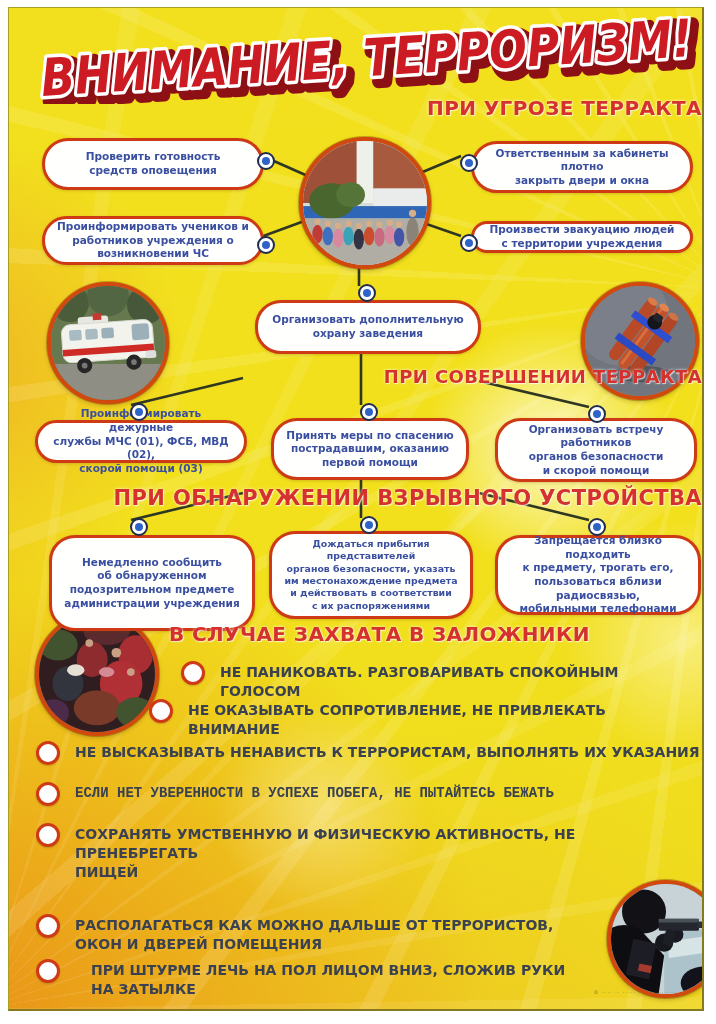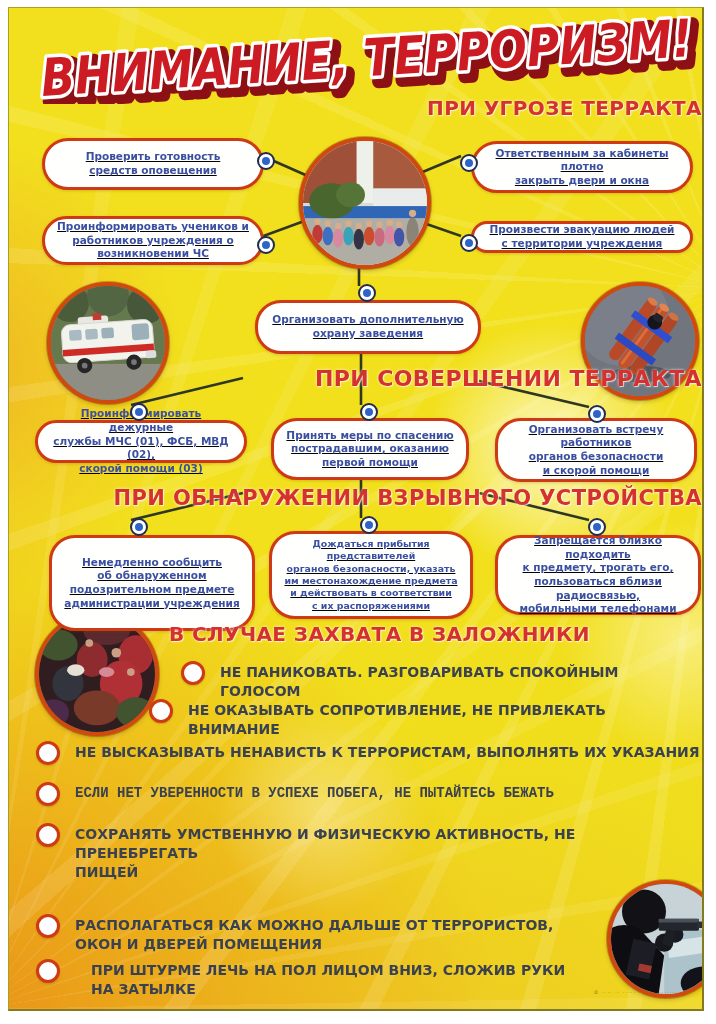--- a/index.html
+++ b/index.html
@@ -27,21 +27,21 @@
             text-shadow:0 0 3px rgba(255,255,255,.85),1px 1px 0 rgba(255,255,255,.55);}
   
   svg.lines{left:0;top:0;z-index:1;pointer-events:none;}
   
   .photo{border-radius:50%;border:4px solid #d1490e;box-shadow:0 0 0 1px rgba(120,50,0,.35),0 2px 4px rgba(90,60,0,.3);
          overflow:hidden;z-index:2;background:#888;}
   .photo svg{display:block;width:100%;height:100%;}
   
   .bubble{z-index:3;background:#fffffe;border:3px solid #ce3a15;border-radius:26px;box-sizing:border-box;
           display:flex;align-items:center;justify-content:center;text-align:center;padding:12px 10px;
-          box-shadow:0 1px 3px rgba(120,70,0,.25);text-decoration:underline;}
+          box-shadow:0 1px 3px rgba(120,70,0,.25);}
   .bubble span{color:#3a4fa0;font-weight:bold;font-size:10.5px;line-height:1.3;white-space:pre-line;}
   .bubble.small span{font-size:9.4px;line-height:1.32;}
   
   .node{z-index:4;width:14px;height:14px;background:#fff;border:2px solid #1f2c4e;border-radius:50%;}
   .node::after{content:"";position:absolute;left:50%;top:50%;width:8px;height:8px;margin:-4px 0 0 -4px;
                background:#2e63c8;border-radius:50%;}
   
   .rule{z-index:3;display:flex;align-items:flex-start;}
   .rule .dot{flex:0 0 auto;width:24px;height:24px;background:#fff;border:3px solid #ce3a15;border-radius:50%;
              box-sizing:border-box;margin-right:15px;box-shadow:0 1px 2px rgba(120,70,0,.3);}
@@ -178,21 +178,21 @@
           <ellipse cx="60" cy="15" rx="6" ry="3.5" fill="#e08552"></ellipse>
           <ellipse cx="74" cy="17" rx="6" ry="3.5" fill="#cf7244"></ellipse>
           <rect x="36" y="36" width="50" height="8" fill="#2d4fd0"></rect>
           <rect x="36" y="66" width="50" height="8" fill="#2a49c2"></rect>
           <circle cx="61" cy="34" r="8" fill="#15151c"></circle>
           <rect x="56" y="24" width="10" height="8" rx="2" fill="#23232c"></rect>
         </g>
       </svg>
     </div>
 
-    <div class="abs sec-head" style="top:358px;font-size:22px;">ПРИ СОВЕРШЕНИИ ТЕРРАКТА</div>
+    <div class="abs sec-head" style="top:358px;font-size:18px;">ПРИ СОВЕРШЕНИИ ТЕРРАКТА</div>
 
     <div class="abs bubble" style="left:26px;top:412px;width:212px;height:43px;justify-content:flex-end;">
       <span>Проинформировать дежурные
 службы МЧС (01), ФСБ, МВД (02),
 скорой помощи (03)</span>
     </div>
     <div class="abs bubble" style="left:262px;top:410px;width:198px;height:62px;">
       <span>Принять меры по спасению
 пострадавшим, оказанию
 первой помощи</span>

